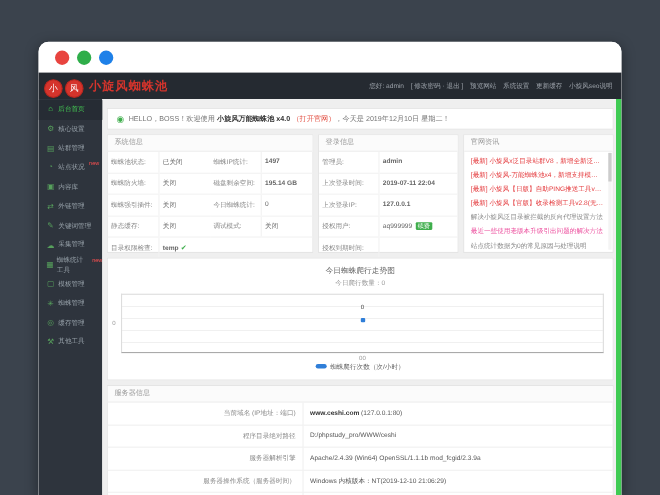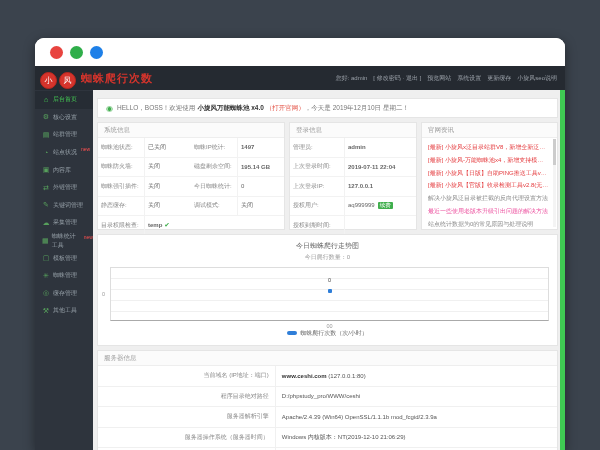--- a/index.html
+++ b/index.html
@@ -81,21 +81,21 @@
   <div class="chrome" id="chrome-dots">
       <span class="dot" style="background: rgb(232, 68, 63);"></span>
       <span class="dot" style="background: rgb(47, 174, 74);"></span>
       <span class="dot" style="background: rgb(30, 128, 232);"></span>
     </div>
   <div class="app">
     <div class="app-header">
       <div class="brand">
         <span class="badge-circle">小</span>
         <span class="badge-circle">风</span>
-        <span class="brand-text">蜘蛛爬行次数</span>
+        <span class="brand-text">小旋风蜘蛛池</span>
       </div>
       <div class="top-links">
         <span>您好: admin</span>
         <span>[ 修改密码 · 退出 ]</span>
         <span id="top-link-items" style="display:flex;gap:6px;">
             <span>预览网站</span>
             <span>系统设置</span>
             <span>更新缓存</span>
             <span>小旋风seo说明</span>
           </span>

